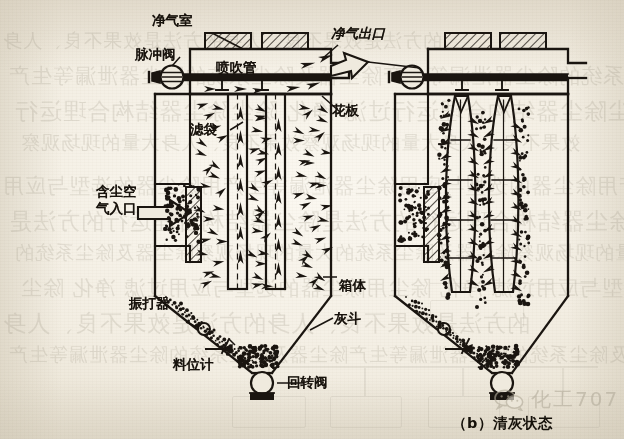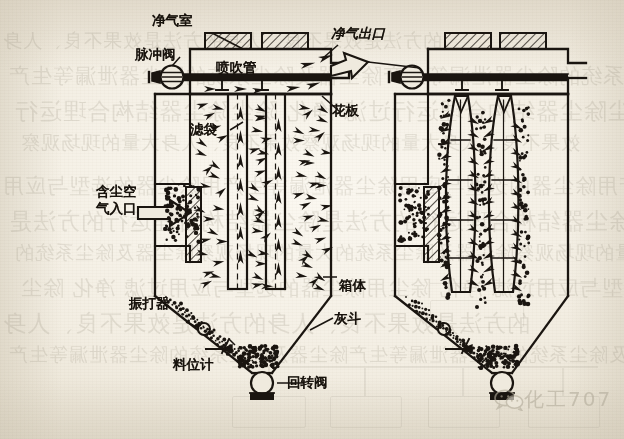--- a/index.html
+++ b/index.html
@@ -47,21 +47,21 @@
   .lab{
     position:absolute;white-space:nowrap;line-height:1.08;
     font-size:13.5px;font-weight:700;color:#17120c;
     text-shadow:0 0 .6px rgba(30,24,16,.55);
   }
   .cap{
     position:absolute;white-space:nowrap;font-size:14.5px;font-weight:700;
     color:#141009;letter-spacing:.5px;
   }
   
-  .wm{position:absolute;display:flex;align-items:center;gap:0;opacity:.62;}
+  .wm{position:absolute;display:flex;align-items:center;gap:7px;opacity:.62;}
   .wm .wmtxt{
     font-size:20px;font-weight:400;color:#b4ad9c;letter-spacing:2px;
     font-family:"DejaVu Sans","Liberation Sans",sans-serif;
   }
 </style>
 </head>
 <body>
 
 <div id="page">
 
@@ -1454,20 +1454,21 @@
   <div class="lab" style="left:332px;top:105px;font-family:Liberation Mono, monospace;">花板</div>
   <div class="lab" style="left:190px;top:122px;">滤袋</div>
   <div class="lab" style="left:96px;top:184px;">含尘空</div>
   <div class="lab" style="left:96px;top:201px;">气入口</div>
   <div class="lab" style="left:339px;top:270px;margin-top:8px;">箱体</div>
   <div class="lab" style="left:129px;top:296px;">振打器</div>
   <div class="lab" style="left:334px;top:311px;">灰斗</div>
   <div class="lab" style="left:173px;top:357px;">料位计</div>
   <div class="lab" style="left:287px;top:375px;">回转阀</div>
 
+  <div class="cap" style="left:452px;top:414px;">（b）清灰状态</div>
 
   <div class="wm" style="left:494px;top:386px;">
     <svg width="30" height="22" viewBox="0 0 30 22">
       <ellipse cx="11" cy="9" rx="10" ry="7.6" fill="none" stroke="#b4ad9c" stroke-width="1.6"></ellipse>
       <path d="M6,15.2 L3.6,19.4 L8.2,17" fill="none" stroke="#b4ad9c" stroke-width="1.6"></path>
       <circle cx="7.6" cy="7.4" r="1.15" fill="#b4ad9c"></circle>
       <circle cx="14.2" cy="7.4" r="1.15" fill="#b4ad9c"></circle>
       <ellipse cx="20.5" cy="13" rx="8.2" ry="6.2" fill="#efeade" stroke="#b4ad9c" stroke-width="1.6"></ellipse>
       <path d="M25.6,18.2 L27.8,21.4 L24,19.9" fill="none" stroke="#b4ad9c" stroke-width="1.6"></path>
       <circle cx="17.8" cy="11.8" r="1" fill="#b4ad9c"></circle>

